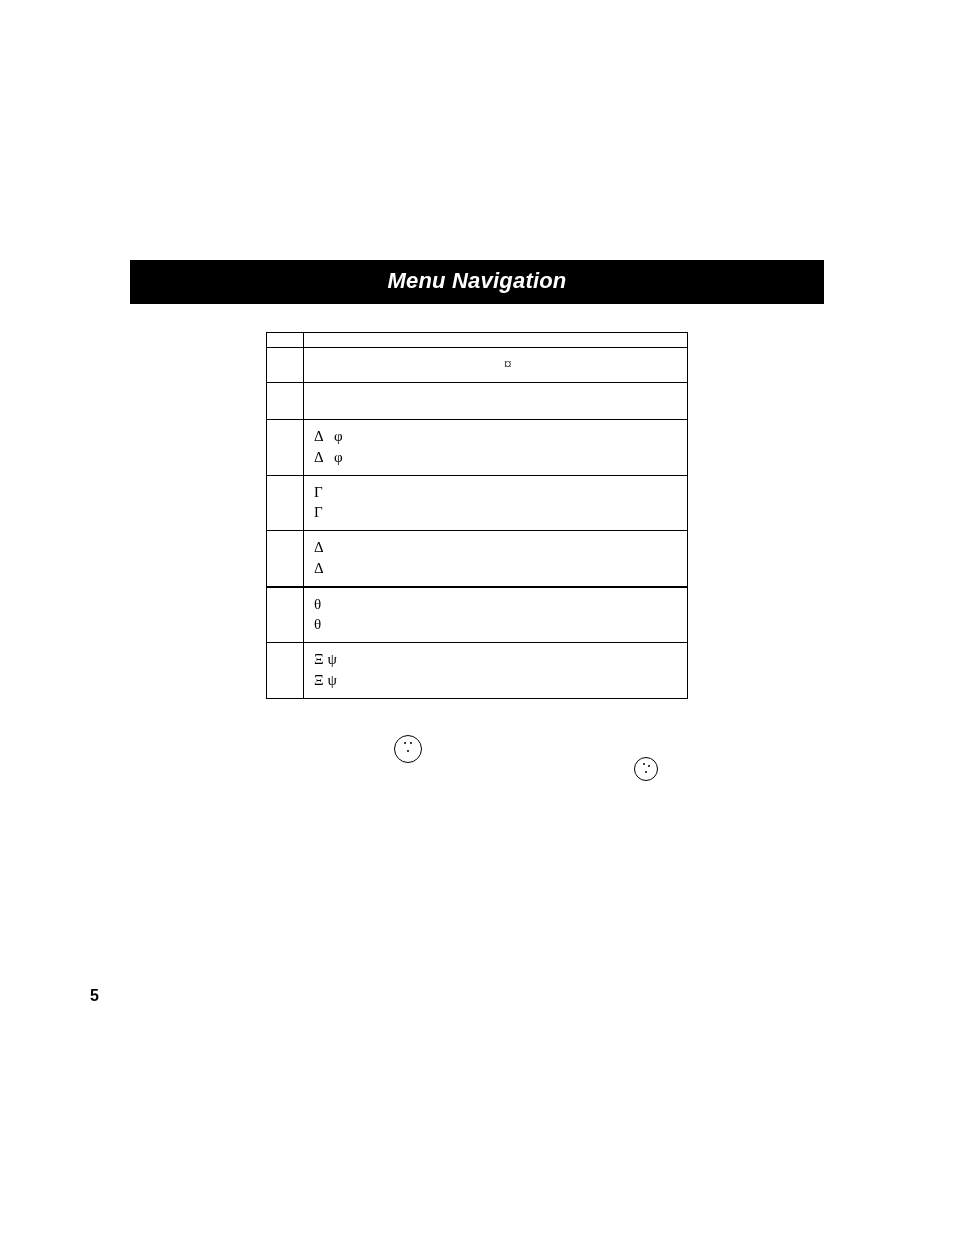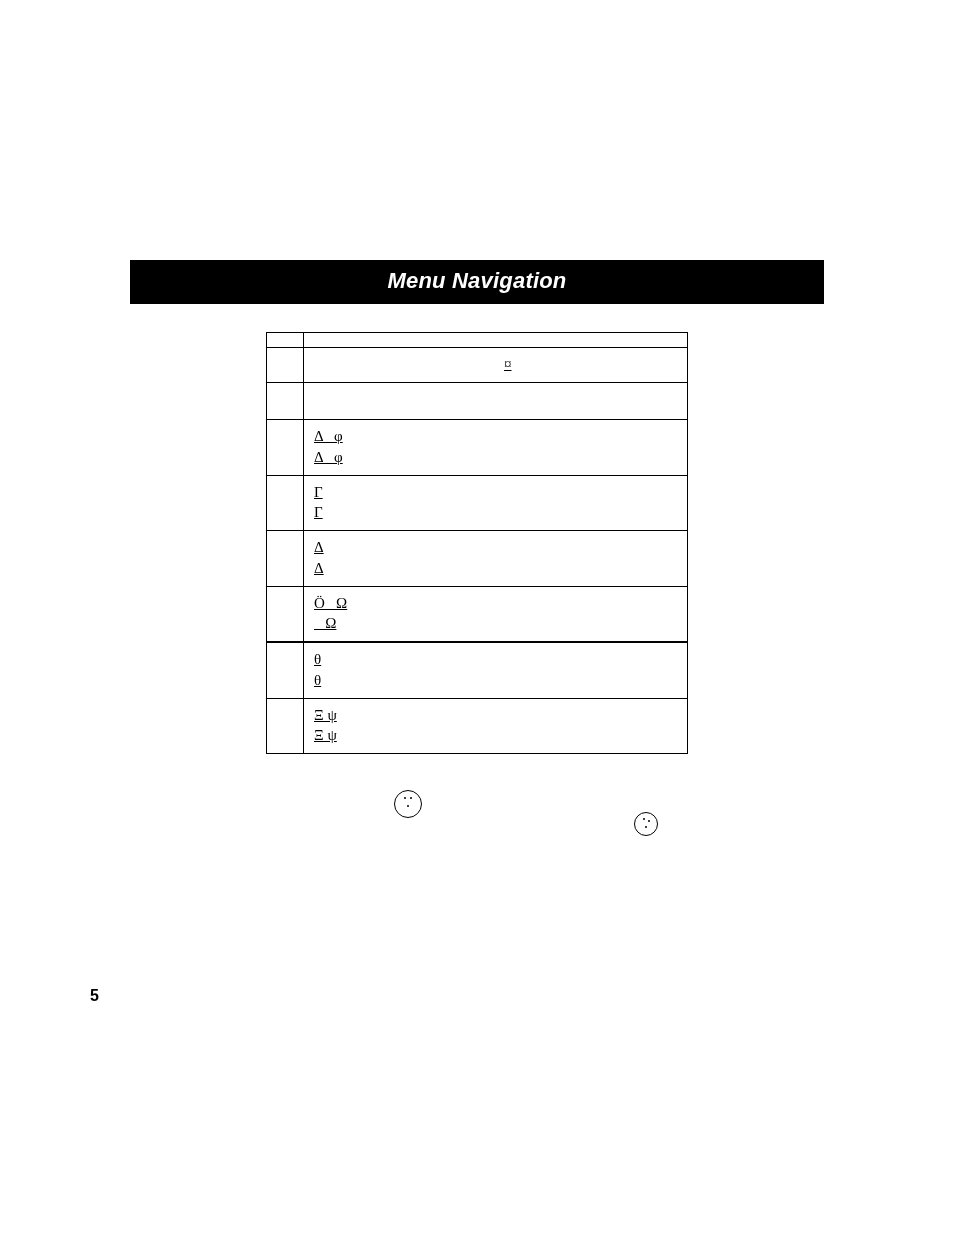--- a/index.html
+++ b/index.html
@@ -8,21 +8,20 @@
     background: #fff;
     font-family: Arial, Helvetica, sans-serif;
     width: 954px;
   }
   .page {
     width: 954px;
     min-height: 1235px;
     position: relative;
     box-sizing: border-box;
     padding: 260px 130px 12px 130px;
-    text-decoration: underline;
   }
   .title-bar {
     background: #000;
     color: #fff;
     font-style: italic;
     font-weight: bold;
     font-size: 22px;
     text-align: center;
     padding: 8px 0 10px 0;
     letter-spacing: 0.2px;
@@ -125,27 +124,20 @@
       </div>
       <div class="row ">
         <div class="num-col"></div>
         <div class="content-col">
           <div class="line">Δ</div>
           <div class="line">Δ</div>
         </div>
       </div>
       <div class="row ">
         <div class="num-col"></div>
-        <div class="content-col">
-          <div class="line">Ö   Ω</div>
-          <div class="line">   Ω</div>
-        </div>
-      </div>
-      <div class="row ">
-        <div class="num-col"></div>
       </div>
       <div class="row ">
         <div class="num-col"></div>
         <div class="content-col">
           <div class="line">θ</div>
           <div class="line">θ</div>
         </div>
       </div>
       <div class="row ">
         <div class="num-col"></div>

